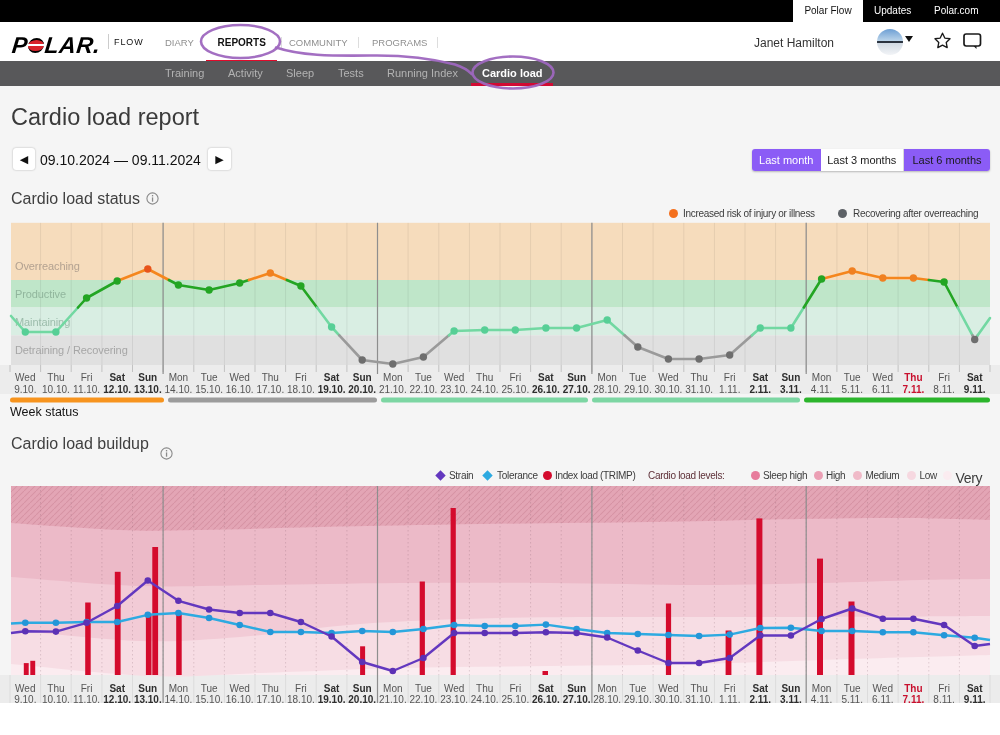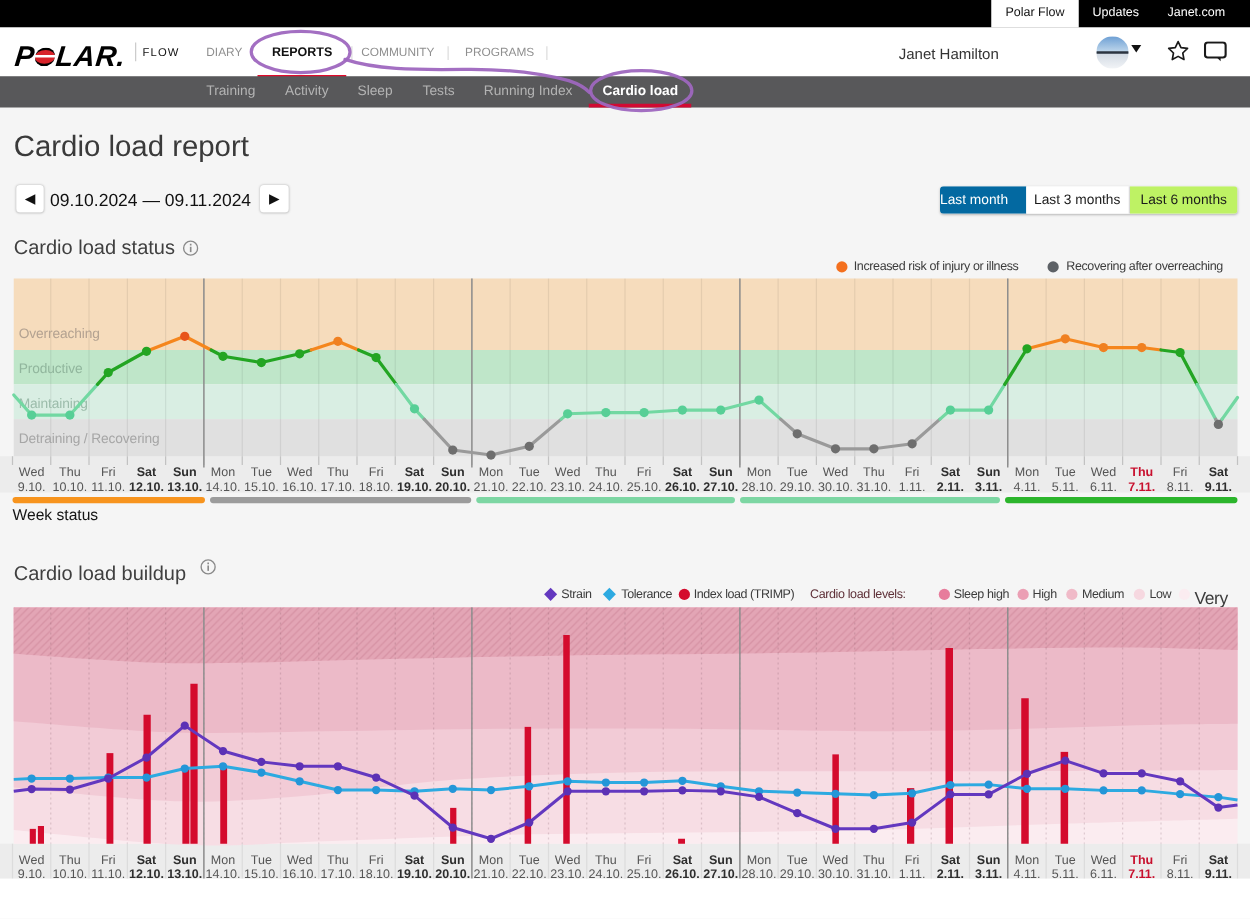--- a/index.html
+++ b/index.html
@@ -4,37 +4,37 @@
 *{margin:0;padding:0;box-sizing:border-box}
 body{width:1000px;height:735px;background:#f5f5f5;font-family:"Liberation Sans",sans-serif;position:relative;overflow:hidden}
 .abs{position:absolute}
 svg text{font-family:"Liberation Sans",sans-serif}
 </style></head>
 <body>
 
 <div class="abs" style="left:0;top:0;width:1000px;height:22px;background:#000"></div>
 <div class="abs" style="left:793px;top:0;width:70px;height:22px;background:#fff;color:#111;font-size:10px;line-height:22px;text-align:center">Polar Flow</div>
 <div class="abs" style="left:874px;top:0;height:38px;color:#fff;font-size:10px;line-height:22px">Updates</div>
-<div class="abs" style="left:934px;top:0;height:22px;color:#fff;font-size:10px;line-height:22px">Janet.com</div>
+<div class="abs" style="left:934px;top:0;height:22px;color:#fff;font-size:10px;line-height:22px">Polar.com</div>
 
 <div class="abs" style="left:0;top:22px;width:1000px;height:39px;background:#fff"></div>
 <div class="abs" style="left:12px;top:32px;display:flex;align-items:center;font-style:italic;font-weight:900;font-size:23px;letter-spacing:0.5px;color:#000;transform:skewX(-6deg)">P<span style="display:inline-block;width:16px;height:15px;border-radius:50%;background:#d8232a;border-top:2.5px solid #000;border-bottom:2.5px solid #000;position:relative;margin:0 0.5px">
       <span style="position:absolute;left:-1px;top:4px;width:18px;height:2px;background:#fff"></span>
     </span>LAR.</div>
 <div class="abs" style="left:108px;top:34px;width:1px;height:15px;background:#ccc"></div>
 <div class="abs" style="left:114px;top:37px;font-size:9px;font-weight:normal;letter-spacing:0.9px;color:#111">FLOW</div>
 <div class="abs" style="left:165px;top:37px;font-size:9.5px;color:#8f8f8f">DIARY</div>
 <div class="abs" style="left:217.5px;top:36.5px;font-size:10px;font-weight:bold;color:#111">REPORTS</div>
 <div class="abs" style="left:289px;top:37px;font-size:9.5px;color:#8f8f8f">COMMUNITY</div>
 <div class="abs" style="left:372px;top:37px;font-size:9.5px;color:#8f8f8f">PROGRAMS</div>
 <div class="abs" style="left:281px;top:37px;width:1px;height:11px;background:#ddd"></div>
 <div class="abs" style="left:358px;top:37px;width:1px;height:11px;background:#ddd"></div>
 <div class="abs" style="left:437px;top:37px;width:1px;height:11px;background:#ddd"></div>
 <div class="abs" style="left:205.5px;top:59.5px;width:71px;height:2px;background:#e00b2b"></div>
-<div class="abs" style="left:719px;top:36px;width:150px;text-align:left;font-size:12px;color:#333">Janet Hamilton</div>
+<div class="abs" style="left:719px;top:36px;width:150px;text-align:center;font-size:12px;color:#333">Janet Hamilton</div>
 <div class="abs" style="left:877px;top:29px;width:26px;height:26px;border-radius:50%;overflow:hidden">
 <svg width="26" height="26">
       <defs>
         <linearGradient id="sky" x1="0" y1="0" x2="0" y2="1">
           <stop offset="0" stop-color="#6d9fd4"></stop>
           <stop offset="1" stop-color="#c2d9ec"></stop>
         </linearGradient>
         <linearGradient id="snow" x1="0" y1="0" x2="0" y2="1">
           <stop offset="0" stop-color="#cfd8e2"></stop>
           <stop offset="1" stop-color="#f2f4f7"></stop>
@@ -66,23 +66,23 @@
 <ellipse cx="240.5" cy="41.5" rx="39.5" ry="16.5" fill="none" stroke="#9e67bf" stroke-width="2.6" opacity="0.95"></ellipse>
 <ellipse cx="513" cy="72.5" rx="40.5" ry="16" fill="none" stroke="#9e67bf" stroke-width="2.6" opacity="0.95"></ellipse>
 <path d="M276,47.5 C300,55.5 330,56 370,55.5 C400,55 430,58 455,64.5 C462,66.8 468,70 471.5,74" fill="none" stroke="#9e67bf" stroke-width="2.6" stroke-linecap="round" opacity="0.95"></path>
 </svg>
 
 <div class="abs" style="left:11px;top:104px;font-size:23.5px;color:#3a3a3a">Cardio load report</div>
 <div class="abs" style="left:13px;top:148px;width:22px;height:22px;background:#fff;border-radius:3px;box-shadow:0 0 2px rgba(0,0,0,0.3);text-align:center;font-size:11px;line-height:22px;color:#111">◀</div>
 <div class="abs" style="left:40px;top:152px;font-size:14px;color:#111">09.10.2024 — 09.11.2024</div>
 <div class="abs" style="left:208px;top:148px;width:23px;height:22px;background:#fff;border-radius:3px;box-shadow:0 0 2px rgba(0,0,0,0.3);text-align:center;font-size:11px;line-height:22px;color:#111">▶</div>
 <div class="abs" style="left:752px;top:149px;height:22px;display:flex;border-radius:3px;overflow:hidden;box-shadow:0 1px 2px rgba(0,0,0,0.25)">
-<div style="width:68.5px;background:#0369a1;color:#fff;font-size:11px;line-height:22px;">Last month</div>
+<div style="width:68.5px;background:#8b5cf6;color:#fff;font-size:11px;line-height:22px;text-align:center">Last month</div>
 <div style="width:83.5px;background:#fff;color:#1a1a1a;font-size:11px;line-height:22px;text-align:center;border-right:1px solid #d9d9d9">Last 3 months</div>
-<div style="width:86px;background:#bef264;color:#1a1a1a;font-size:11px;line-height:22px;text-align:center">Last 6 months</div>
+<div style="width:86px;background:#8b5cf6;color:#1a1a1a;font-size:11px;line-height:22px;text-align:center">Last 6 months</div>
 </div>
 
 <div class="abs" style="left:11px;top:190px;font-size:16px;color:#3f3f3f">Cardio load status</div>
 <svg class="abs" style="left:146px;top:192px" width="13" height="13" viewBox="0 0 13 13">
     <circle cx="6.5" cy="6.5" r="5.6" fill="none" stroke="#8a8a8a" stroke-width="1.1"></circle>
     <rect x="5.9" y="5.4" width="1.3" height="4.3" fill="#8a8a8a"></rect>
     <rect x="5.9" y="3" width="1.3" height="1.4" fill="#8a8a8a"></rect>
   </svg>
 <div class="abs" style="left:669px;top:208.5px;width:9px;height:9px;border-radius:50%;background:#f4701e"></div>
 <div class="abs" style="left:683px;top:207.5px;font-size:10px;letter-spacing:-0.3px;color:#3c3c3c">Increased risk of injury or illness</div>
@@ -313,21 +313,21 @@
     <text x="974.7" y="159" font-size="10" fill="#2e2e2e" font-weight="bold" text-anchor="middle">Sat</text>
     <text x="974.7" y="170.5" font-size="10" fill="#2e2e2e" font-weight="bold" text-anchor="middle">9.11.</text>
     <rect x="10" y="175.5" width="154" height="5" rx="2.5" fill="#f7941e"></rect>
     <rect x="168" y="175.5" width="209" height="5" rx="2.5" fill="#9c9c9c"></rect>
     <rect x="381" y="175.5" width="207" height="5" rx="2.5" fill="#7dd6a3"></rect>
     <rect x="592" y="175.5" width="208" height="5" rx="2.5" fill="#7dd6a3"></rect>
     <rect x="804" y="175.5" width="186" height="5" rx="2.5" fill="#2cb52c"></rect>
     <text x="10" y="194" font-size="12.5" fill="#141414">Week status</text>
   </svg>
 
-<div class="abs" style="left:11px;top:451px;font-size:16px;color:#3f3f3f">Cardio load buildup</div>
+<div class="abs" style="left:11px;top:435px;font-size:16px;color:#3f3f3f">Cardio load buildup</div>
 <svg class="abs" style="left:160px;top:447px" width="13" height="13" viewBox="0 0 13 13">
     <circle cx="6.5" cy="6.5" r="5.6" fill="none" stroke="#8a8a8a" stroke-width="1.1"></circle>
     <rect x="5.9" y="5.4" width="1.3" height="4.3" fill="#8a8a8a"></rect>
     <rect x="5.9" y="3" width="1.3" height="1.4" fill="#8a8a8a"></rect>
   </svg>
 <div class="abs" style="left:436px;top:471px;width:9px;height:9px;background:#6338bf;transform:rotate(45deg) scale(0.82)"></div>
 <div class="abs" style="left:449px;top:470px;font-size:10px;letter-spacing:-0.3px;color:#3c3c3c">Strain</div>
 <div class="abs" style="left:483px;top:471px;width:9px;height:9px;background:#2daae1;transform:rotate(45deg) scale(0.82)"></div>
 <div class="abs" style="left:497px;top:470px;font-size:10px;letter-spacing:-0.3px;color:#3c3c3c">Tolerance</div>
 <div class="abs" style="left:543px;top:471px;width:9px;height:9px;border-radius:50%;background:#d40b2d"></div>

